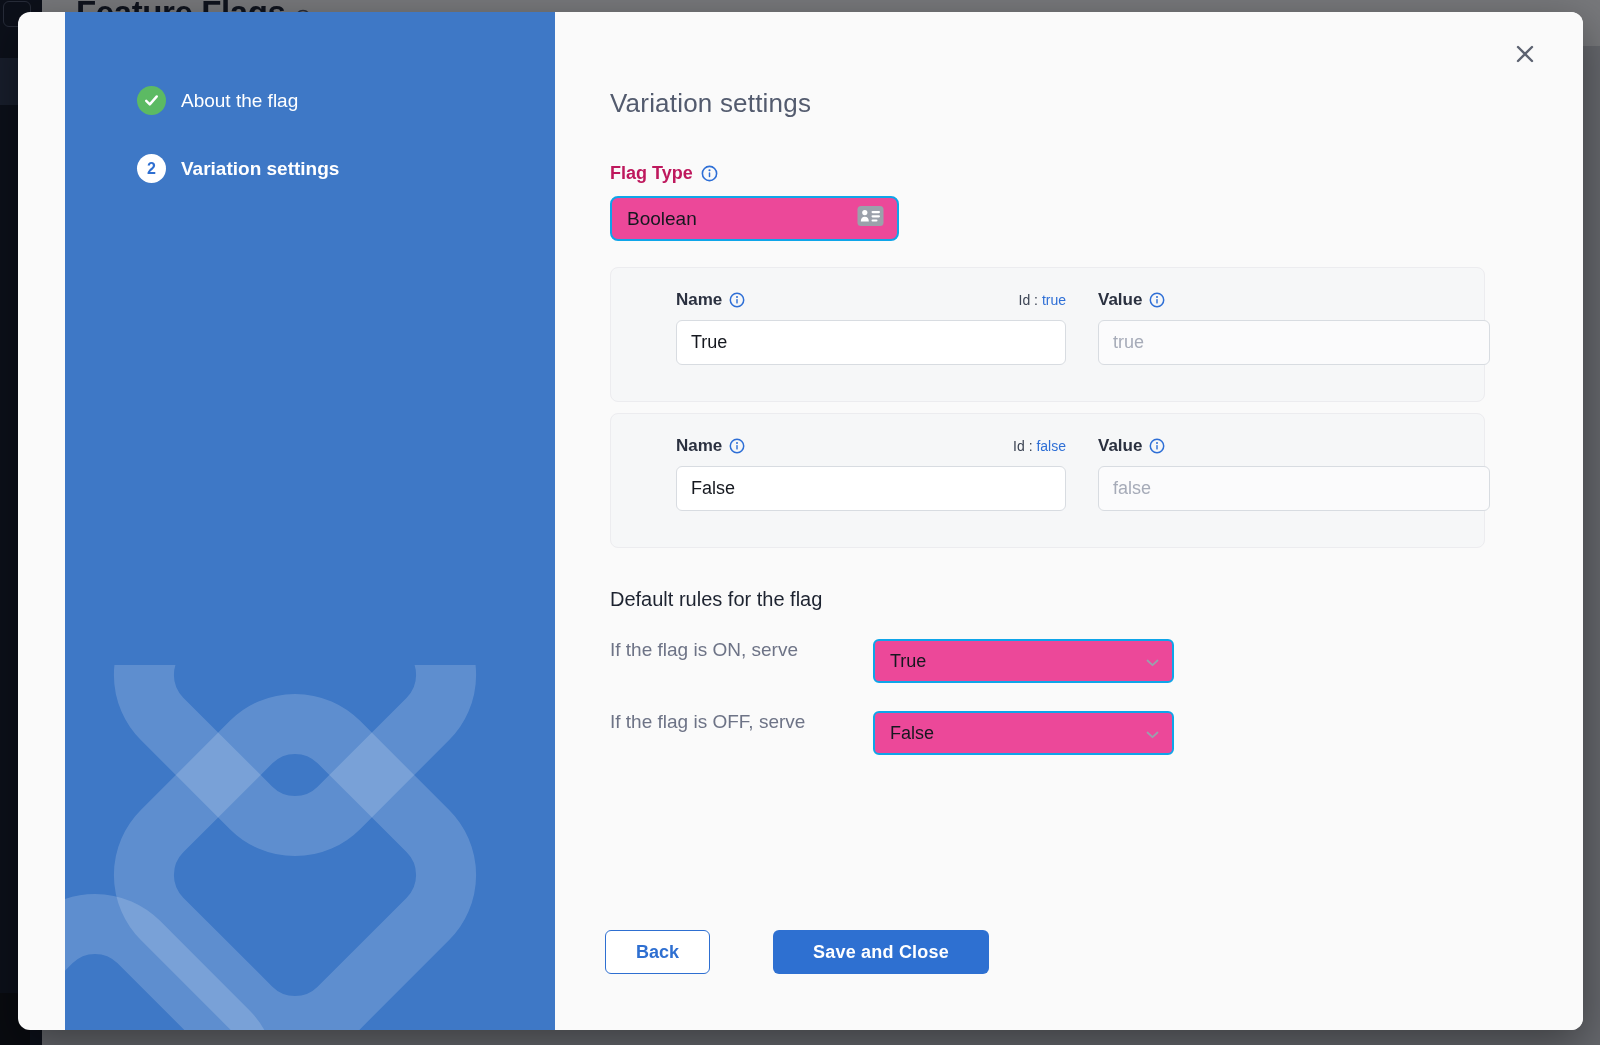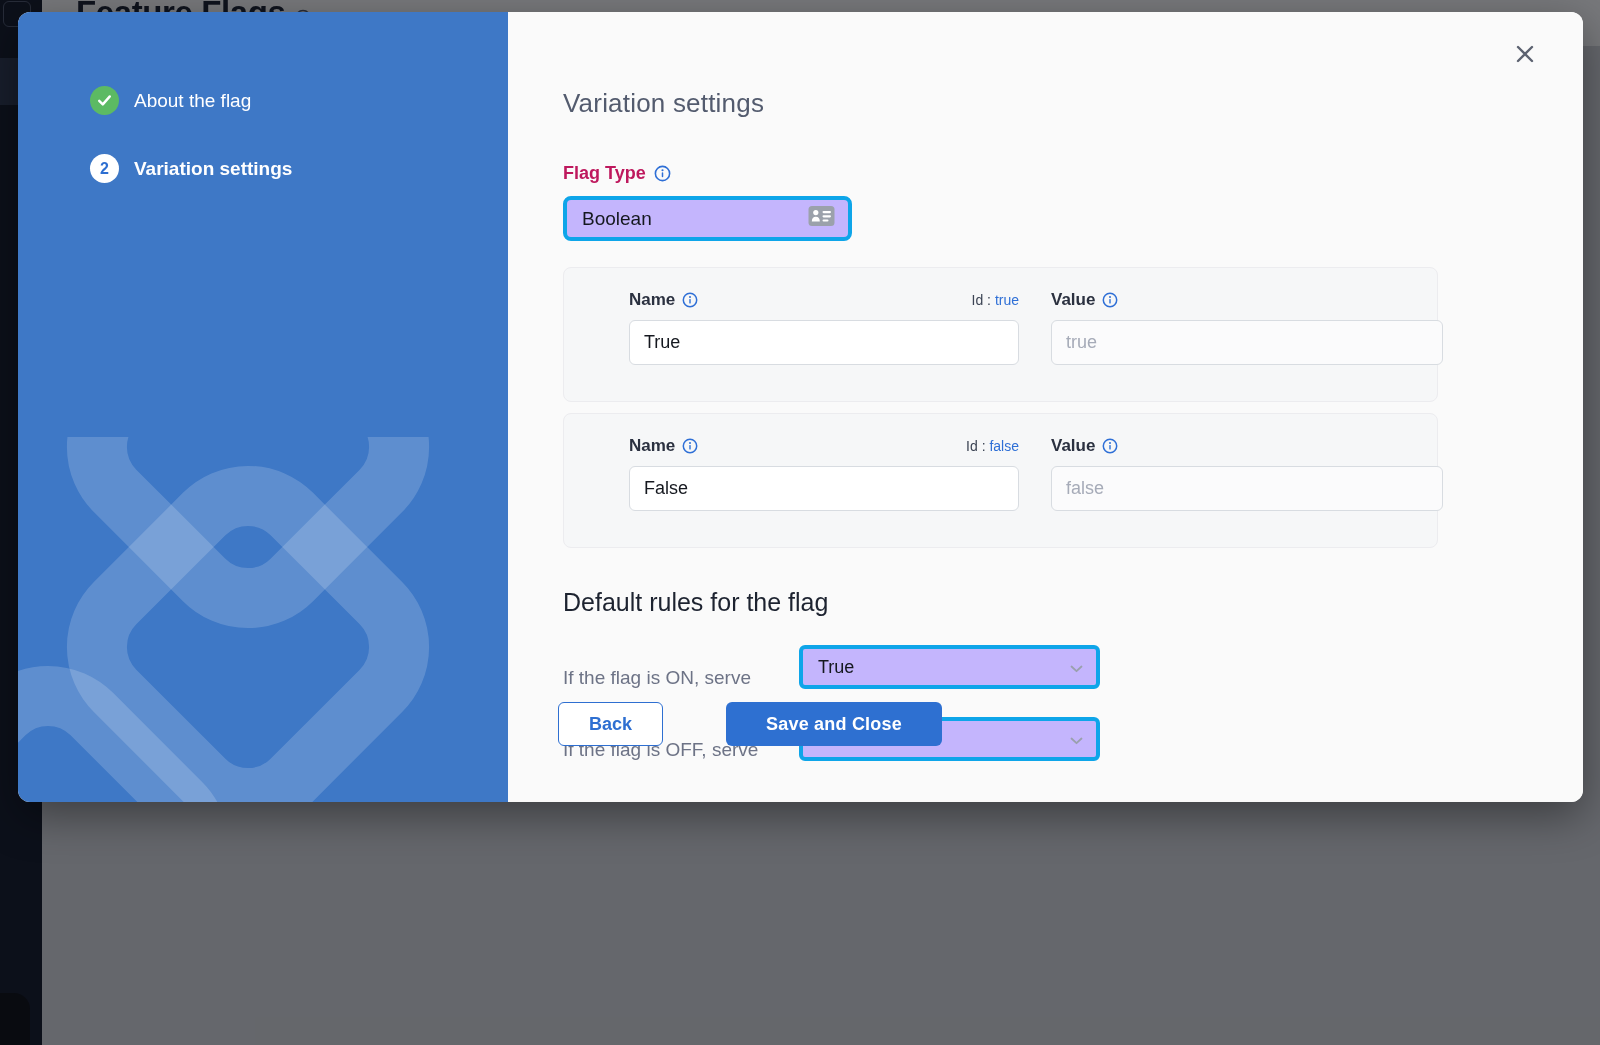--- a/index.html
+++ b/index.html
@@ -18,23 +18,23 @@
   .menu-btn { position:absolute; top:1px; left:3px; width:28px; height:26px;
               border:1.5px solid #49536a; border-radius:6px; background:transparent; }
   .nav-active-item { position:absolute; top:58px; left:0; width:42px; height:47px; background:#27344c; }
   .sidebar-bottom-blob { position:absolute; bottom:0; left:0; width:30px; height:52px;
                          background:#05070d; border-top-right-radius:16px; }
 
   
   .overlay { position:absolute; inset:0; background:rgba(12,14,19,0.56); }
 
   
-  .modal { position:absolute; left:18px; top:12px; width:1565px; height:790px;
+  .modal { position:absolute; left:18px; top:12px; width:1565px; height:1018px;
            border-radius:12px; overflow:hidden; display:flex;
-           box-shadow:0 14px 44px rgba(0,0,0,0.4); background:#fafafa; }
+           box-shadow:0 14px 44px rgba(0,0,0,0.4); background:#fafafa;padding-left:47px; }
 
   
   .steps-panel { position:relative; width:490px; flex:0 0 490px; background:#3e78c6;
                  padding:74px 0 0 72px; overflow:hidden; }
   .step { display:flex; align-items:center; gap:15px; margin-bottom:39px; position:relative; z-index:2; }
   .step-badge { width:29px; height:29px; border-radius:50%; flex:0 0 29px;
                 display:flex; align-items:center; justify-content:center; }
   .step-badge.done { background:#5cba63; }
   .step-badge.current { background:#ffffff; color:#2e6fd1; font-size:16px; font-weight:700; }
   .step-label { color:#ffffff; font-size:19px; }
@@ -45,21 +45,21 @@
   .content { position:relative; flex:1 1 auto; background:#fafafa; padding:76px 0 0 55px; }
   .close-btn { position:absolute; top:28px; right:44px; width:28px; height:28px;
                background:none; border:none; cursor:pointer; display:flex;
                align-items:center; justify-content:center; }
   .modal-title { font-size:26px; font-weight:500; color:#535b6e; letter-spacing:0.2px; }
 
   .field-label { display:flex; align-items:center; gap:8px; font-size:18px; font-weight:600;
                  color:#be185d; }
   .flag-type-field { margin-top:44px; }
   .select { display:flex; align-items:center; justify-content:space-between;
-            background:#c4b5fd; border:4px solid #0ea5e9; border-radius:8px;
+            background:#ec4899; border:2px solid #0ea5e9; border-radius:8px;
             padding:0 13px 0 15px; cursor:pointer; }
   .flag-type-select { width:289px; height:45px; margin-top:12px; font-size:19px; color:#15181f; }
 
   .info-icon { display:inline-flex; flex:0 0 auto; }
 
   
   .var-card { width:875px; margin-top:26px; background:#f6f7f8; border:1px solid #ececef;
               border-radius:8px; padding:22px 25px 36px 25px; }
   .var-card + .var-card { margin-top:11px; }
   .card-row { display:flex; gap:32px; }
@@ -69,22 +69,22 @@
   .id-text { font-size:14px; font-weight:500; color:#3c4454; }
   .id-text .id-value { color:#2e6fd6; }
   .card-inputs { margin-top:10px; }
   .txt-input { height:45px; border:1px solid #d8dce1; border-radius:6px; padding:0 14px;
                font-size:18px; font-family:"Liberation Sans", sans-serif; color:#15181f; width:100%; outline:none; }
   .name-input { background:#ffffff; }
   .value-input { background:#fbfbfc; }
   .value-input::placeholder { color:#a6abb8; opacity:1; }
 
   
-  .rules-heading { margin-top:40px; font-size:25px; font-weight:500; color:#1d2330; }
-  .rule-row { display:flex; align-items:flex-end; margin-top:28px; }
+  .rules-heading { margin-top:40px; font-size:20px; font-weight:500; color:#1d2330; }
+  .rule-row { display:flex; align-items:flex-start; margin-top:28px;gap:27px; }
   .rule-label { width:236px; flex:0 0 236px; font-size:19px; color:#6d7386; }
   .rule-select { width:301px; height:44px; border-radius:6px; font-size:18px; color:#15181f; }
 
   
   .footer { position:absolute; left:50px; bottom:56px; display:flex; gap:15px; }
   .btn { height:44px; border-radius:6px; font-size:18px; font-weight:700; cursor:pointer;
          font-family:"Liberation Sans", sans-serif; display:flex; align-items:center; justify-content:center; }
   .btn-back { width:105px; background:#ffffff; border:1.5px solid #2e6fd1; color:#2e6fd1; }
   .btn-save { width:216px; background:#2e70d1; border:none; color:#ffffff; letter-spacing:0.2px;margin-left:48px; }
 </style>

